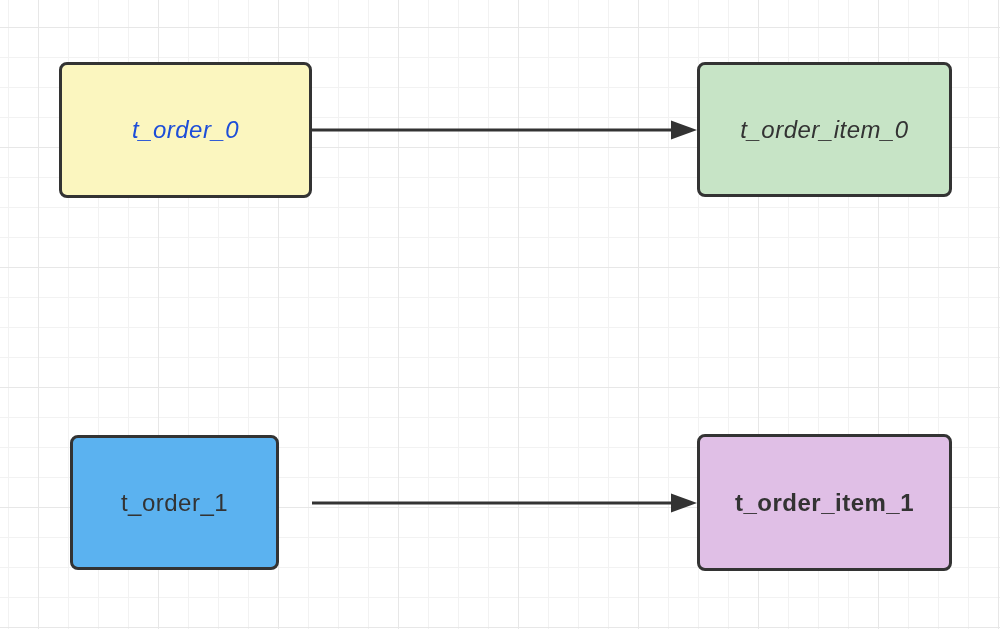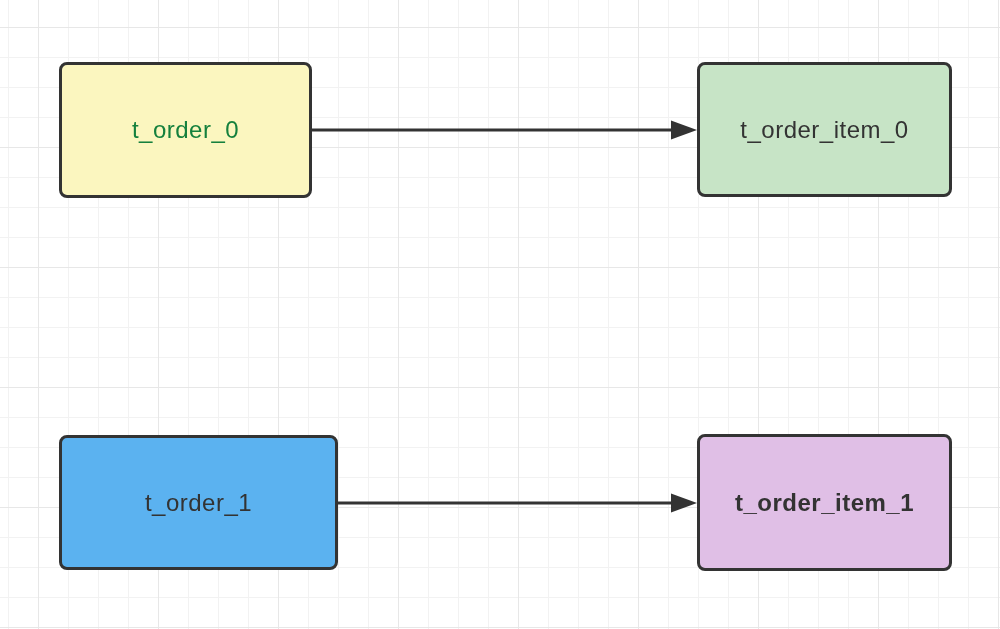--- a/index.html
+++ b/index.html
@@ -41,41 +41,41 @@
     align-items: center;
     justify-content: center;
     font-size: 24px;
     color: #333333;
   }
   .node-label {
     white-space: nowrap;
     letter-spacing: 0.5px;
   }
   .node-0 { left: 59px;  top: 62px;  width: 253px; height: 136px; }
-  .node-1 { left: 697px; top: 62px;  width: 255px; height: 135px; }
-  .node-2 { left: 59px;  top: 435px; width: 279px; height: 135px; }
+  .node-1 { left: 697px; top: 62px;  width: 255px; height: 135px; font-style: italic; }
+  .node-2 { left: 70px;  top: 435px; width: 209px; height: 135px; }
   .node-3 { left: 697px; top: 434px; width: 255px; height: 137px; }
 </style>
 </head>
 <body>
 
 <div class="canvas">
 
   <svg class="edge-layer" width="1000" height="629" viewBox="0 0 1000 629">
     <g>
       <line class="edge-line" x1="312" y1="130" x2="678" y2="130" stroke="#333333"></line>
       <polygon points="697,130 671,120.5 671,139.5" fill="#333333"></polygon>
     </g>
     <g>
       <line class="edge-line" x1="312" y1="503" x2="678" y2="503" stroke="#333333"></line>
       <polygon points="697,503 671,493.5 671,512.5" fill="#333333"></polygon>
     </g>
   </svg>
 
-  <div class="node node-0" style="background: rgb(251, 246, 191); border-color: rgb(51, 51, 51); color: #15803d;">
+  <div class="node node-0" style="background: rgb(251, 246, 191); border-color: rgb(51, 51, 51); color: #1d4ed8; font-style: italic;">
     <span class="node-label">t_order_0</span>
   </div>
 
   <div class="node node-1" style="background: rgb(199, 228, 198); border-color: rgb(51, 51, 51); color: rgb(51, 51, 51);">
     <span class="node-label">t_order_item_0</span>
   </div>
 
   <div class="node node-2" style="background: rgb(91, 178, 240); border-color: rgb(51, 51, 51); color: rgb(51, 51, 51);">
     <span class="node-label">t_order_1</span>
   </div>

